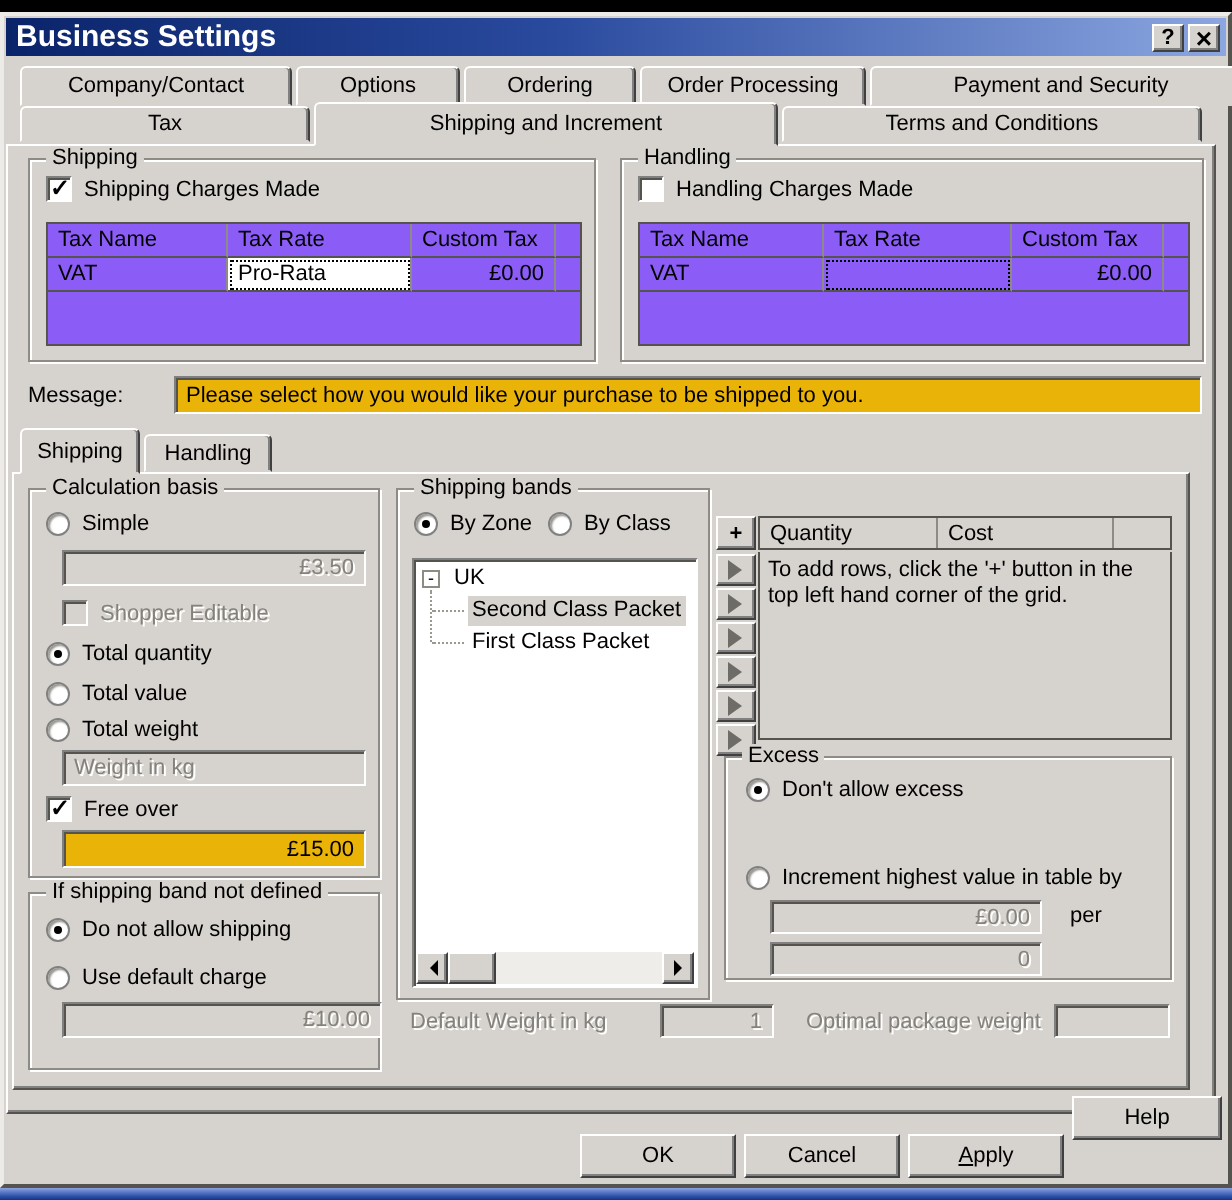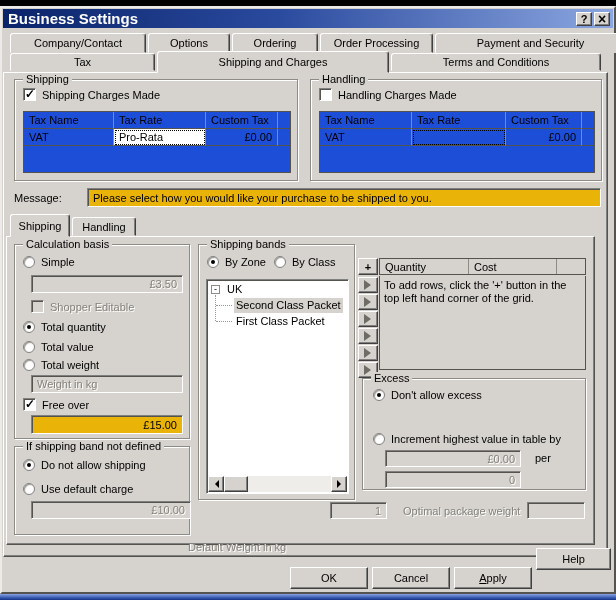--- a/index.html
+++ b/index.html
@@ -47,21 +47,21 @@
   .check-row{position:absolute;display:flex;align-items:center;gap:6px;white-space:nowrap;}
   .checkbox{width:13px;height:13px;background:#fff;border:1px solid;flex:0 0 13px;
             border-color:#808080 #ffffff #ffffff #808080;box-shadow:inset 1px 1px 0 #55534e;position:relative;}
   .checkbox.checked::after{content:"✓";position:absolute;left:1px;top:-2px;font-size:12px;font-weight:bold;color:#000;}
   .radio{width:12px;height:12px;border-radius:50%;background:#fff;flex:0 0 12px;position:relative;
          border:1px solid #808080;box-shadow:inset 1px 1px 1px #9a9890;}
   .radio.sel::after{content:"";position:absolute;left:3px;top:3px;width:4px;height:4px;border-radius:50%;background:#000;}
   .dis-label{color:#84827b;text-shadow:1px 1px 0 #fff;}
 
   
-  .tbl{position:absolute;border:1px solid #55534e;background:#1d4ed8;}
+  .tbl{position:absolute;border:1px solid #55534e;background:#8b5cf6;}
   .tbl-row{display:flex;}
   .tbl-h,.tbl-c{padding:1px 5px;border-right:1px solid #8d8b84;white-space:nowrap;overflow:hidden;height:17px;display:flex;align-items:center;}
   .tbl-h{border-bottom:1px solid #55534e;}
   .tbl-c{border-bottom:1px solid #55534e;}
   .cell-focus{outline:1px dotted #000;outline-offset:-2px;}
   .cell-white{background:#fff;}
 
   
   .tree{position:absolute;background:#fff;border:1px solid;border-color:#808080 #ffffff #ffffff #808080;
         box-shadow:inset 1px 1px 0 #55534e;}
@@ -115,21 +115,21 @@
       <span>Order Processing</span>
     </div>
   <div class="tab abs" style="left:435px;top:33px;width:191px;height:20px;">
       <span>Payment and Security</span>
     </div>
 
   <div class="tab abs" style="left:10px;top:53px;width:145px;height:18px;">
       <span>Tax</span>
     </div>
   <div class="tab active abs" style="left:157px;top:51px;width:232px;height:22px;">
-      <span>Shipping and Charges</span>
+      <span>Shipping and Increment</span>
     </div>
   <div class="tab abs" style="left:391px;top:53px;width:210px;height:18px;">
       <span>Terms and Conditions</span>
     </div>
 
   <div class="page abs" style="left:3px;top:72px;width:605px;height:485px;z-index:1;"></div>
 
   <div class="fieldset" style="left:14px;top:79px;width:284px;height:102px;z-index:2;">
     <span class="legend">Shipping</span>
     <div class="check-row" style="left:8px;top:8px;">
@@ -298,21 +298,21 @@
     </div>
     <div class="check-row" style="left:10px;top:54px;">
       <span class="radio"></span>
       <span>Increment highest value in table by</span>
     </div>
     <div class="field dis sunken right" style="left:22px;top:71px;width:136px;height:17px;">£0.00</div>
     <span class="abs" style="left:172px;top:73px;">per</span>
     <div class="field dis sunken right" style="left:22px;top:92px;width:136px;height:17px;">0</div>
   </div>
 
-  <span class="abs dis-label" style="left:188px;top:505px;z-index:3;margin-top:36px;">Default Weight in kg</span>
+  <span class="abs dis-label" style="left:205px;top:505px;z-index:3;">Default Weight in kg</span>
   <div class="field dis sunken right" style="left:330px;top:502px;width:57px;height:17px;z-index:3;">1</div>
   <span class="abs dis-label" style="left:403px;top:505px;z-index:3;">Optimal package weight</span>
   <div class="field dis sunken right" style="left:527px;top:502px;width:58px;height:17px;z-index:3;"></div>
 
   <div class="btn raised abs" style="left:290px;top:567px;width:78px;height:22px;z-index:2;">
       <span>OK</span>
     </div>
   <div class="btn raised abs" style="left:372px;top:567px;width:78px;height:22px;z-index:2;">
       <span>Cancel</span>
     </div>

